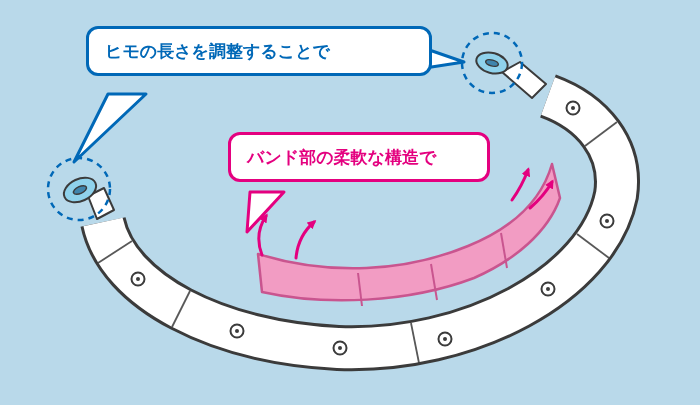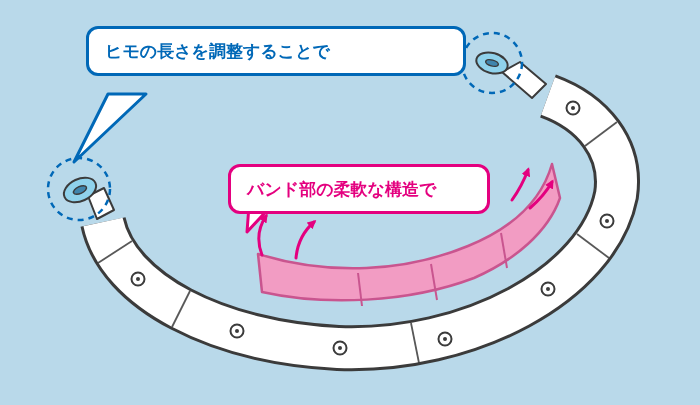--- a/index.html
+++ b/index.html
@@ -33,22 +33,22 @@
   .tab-body{fill:var(--tab-blue,#8fd2ec);stroke:var(--ink,#3b3b3b);stroke-width:2;}
   .tab-hole{fill:var(--tab-blue-dark,#3f85ad);stroke:var(--ink,#3b3b3b);stroke-width:1.5;}
   .strap-piece{fill:#ffffff;stroke:var(--ink,#3b3b3b);stroke-width:2;stroke-linejoin:round;}
 
   
   .bubble{
     position:absolute;background:#ffffff;border-radius:12px;
     font-weight:bold;font-size:17px;line-height:1.55;
     padding:9px 16px;white-space:nowrap;
   }
-  .bubble.blue{left:86px;top:26px;width:380px;border:3px solid var(--blue,#0068b7);color:var(--blue,#0068b7);}
-  .bubble.pink{left:228px;top:132px;width:262px;border:3px solid var(--pink,#e4007f);color:var(--pink,#e4007f);margin-top:32px;}
+  .bubble.blue{left:86px;top:26px;width:346px;border:3px solid var(--blue,#0068b7);color:var(--blue,#0068b7);}
+  .bubble.pink{left:228px;top:132px;width:262px;border:3px solid var(--pink,#e4007f);color:var(--pink,#e4007f);}
 </style>
 </head>
 <body>
 
 <div class="stage">
 
   <svg width="700" height="405" viewBox="0 0 700 405">
     <defs>
       <marker id="ah" markerWidth="9" markerHeight="9" refX="6" refY="4.5" orient="auto" markerUnits="userSpaceOnUse">
         <path class="arrowhead" d="M0,0 L9,4.5 L0,9 Z"></path>

